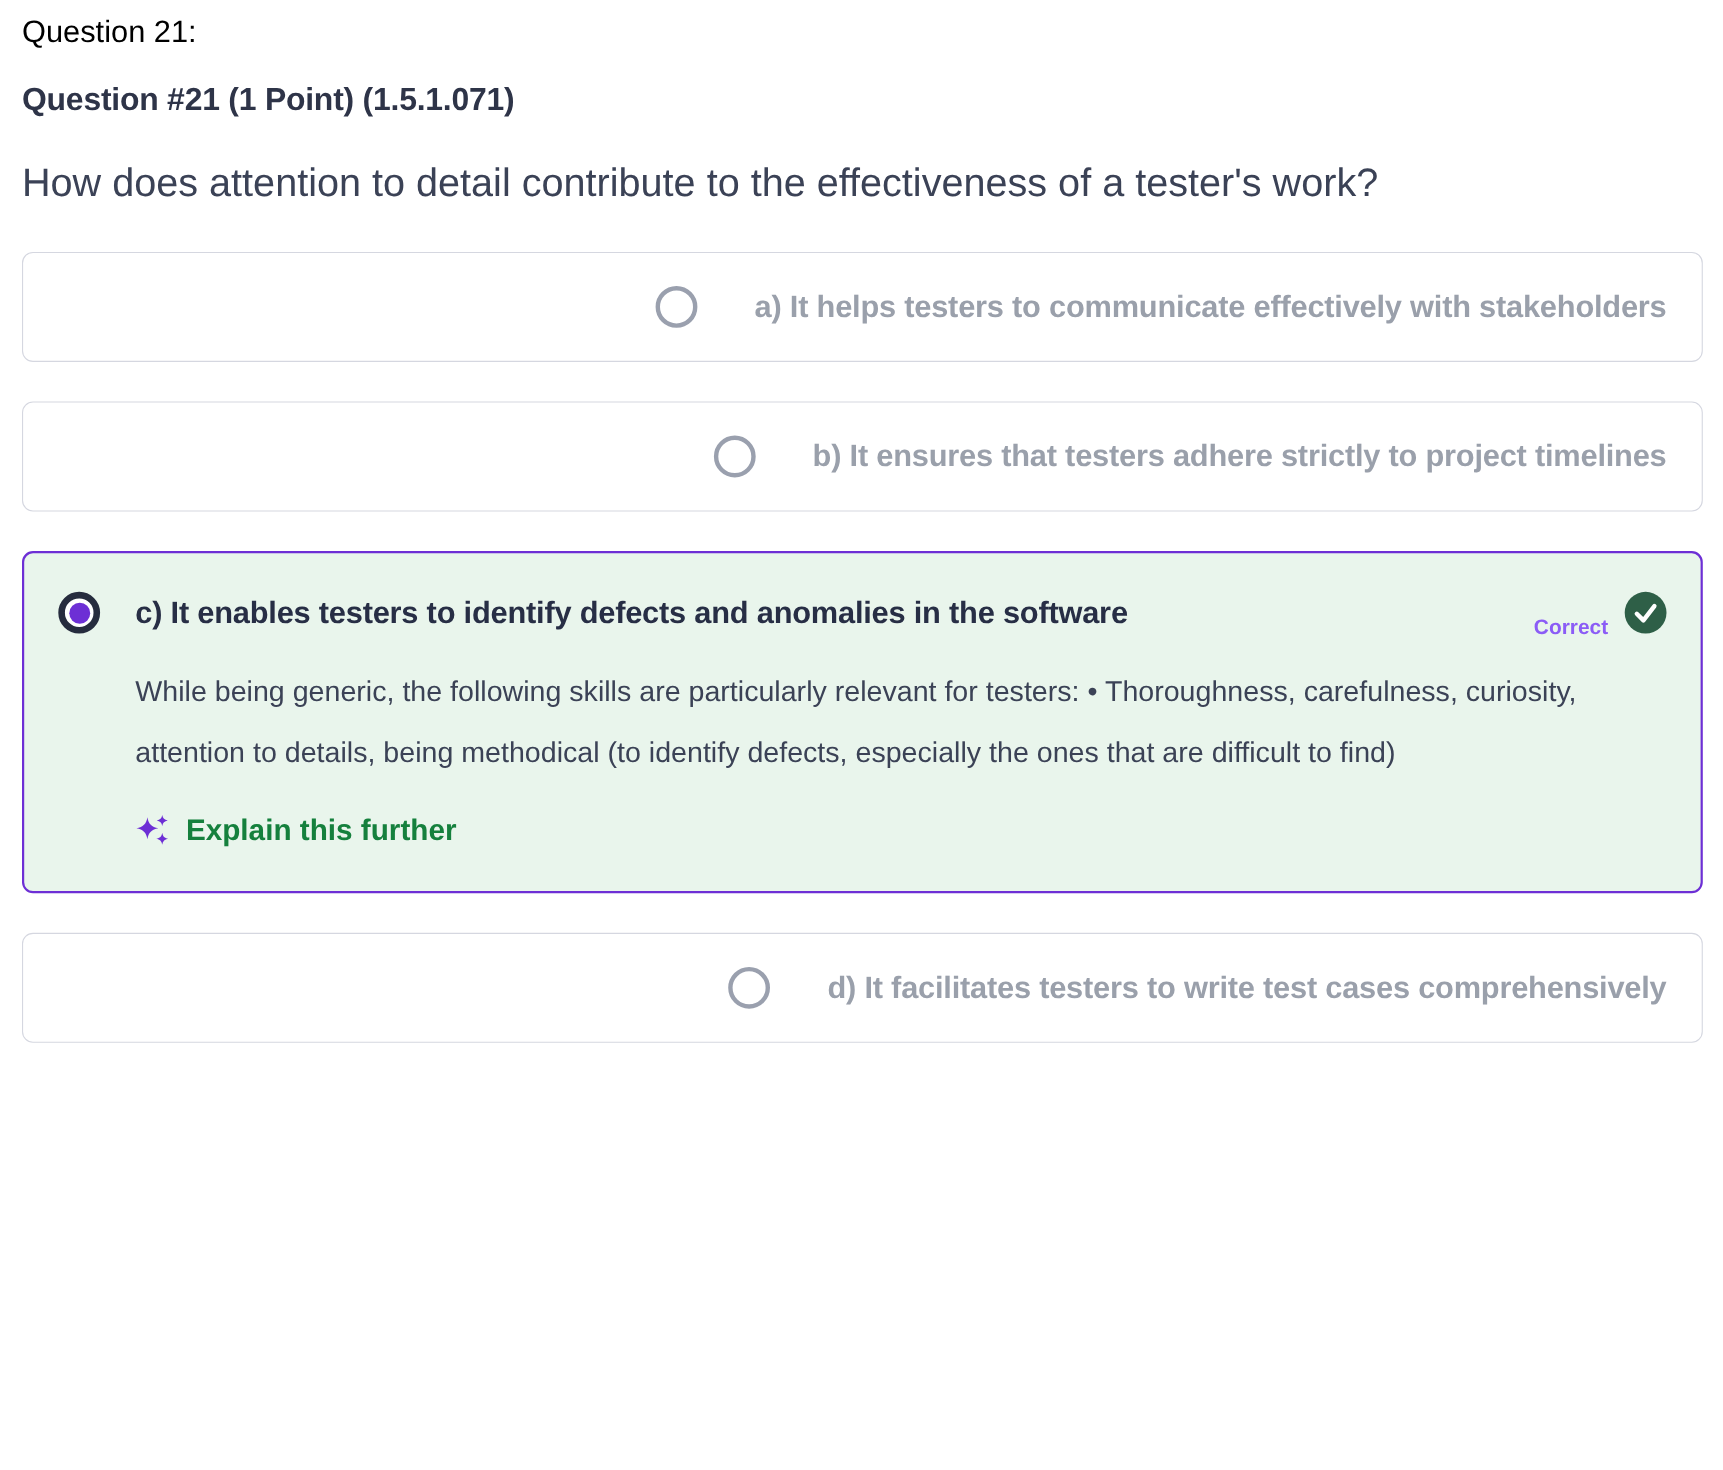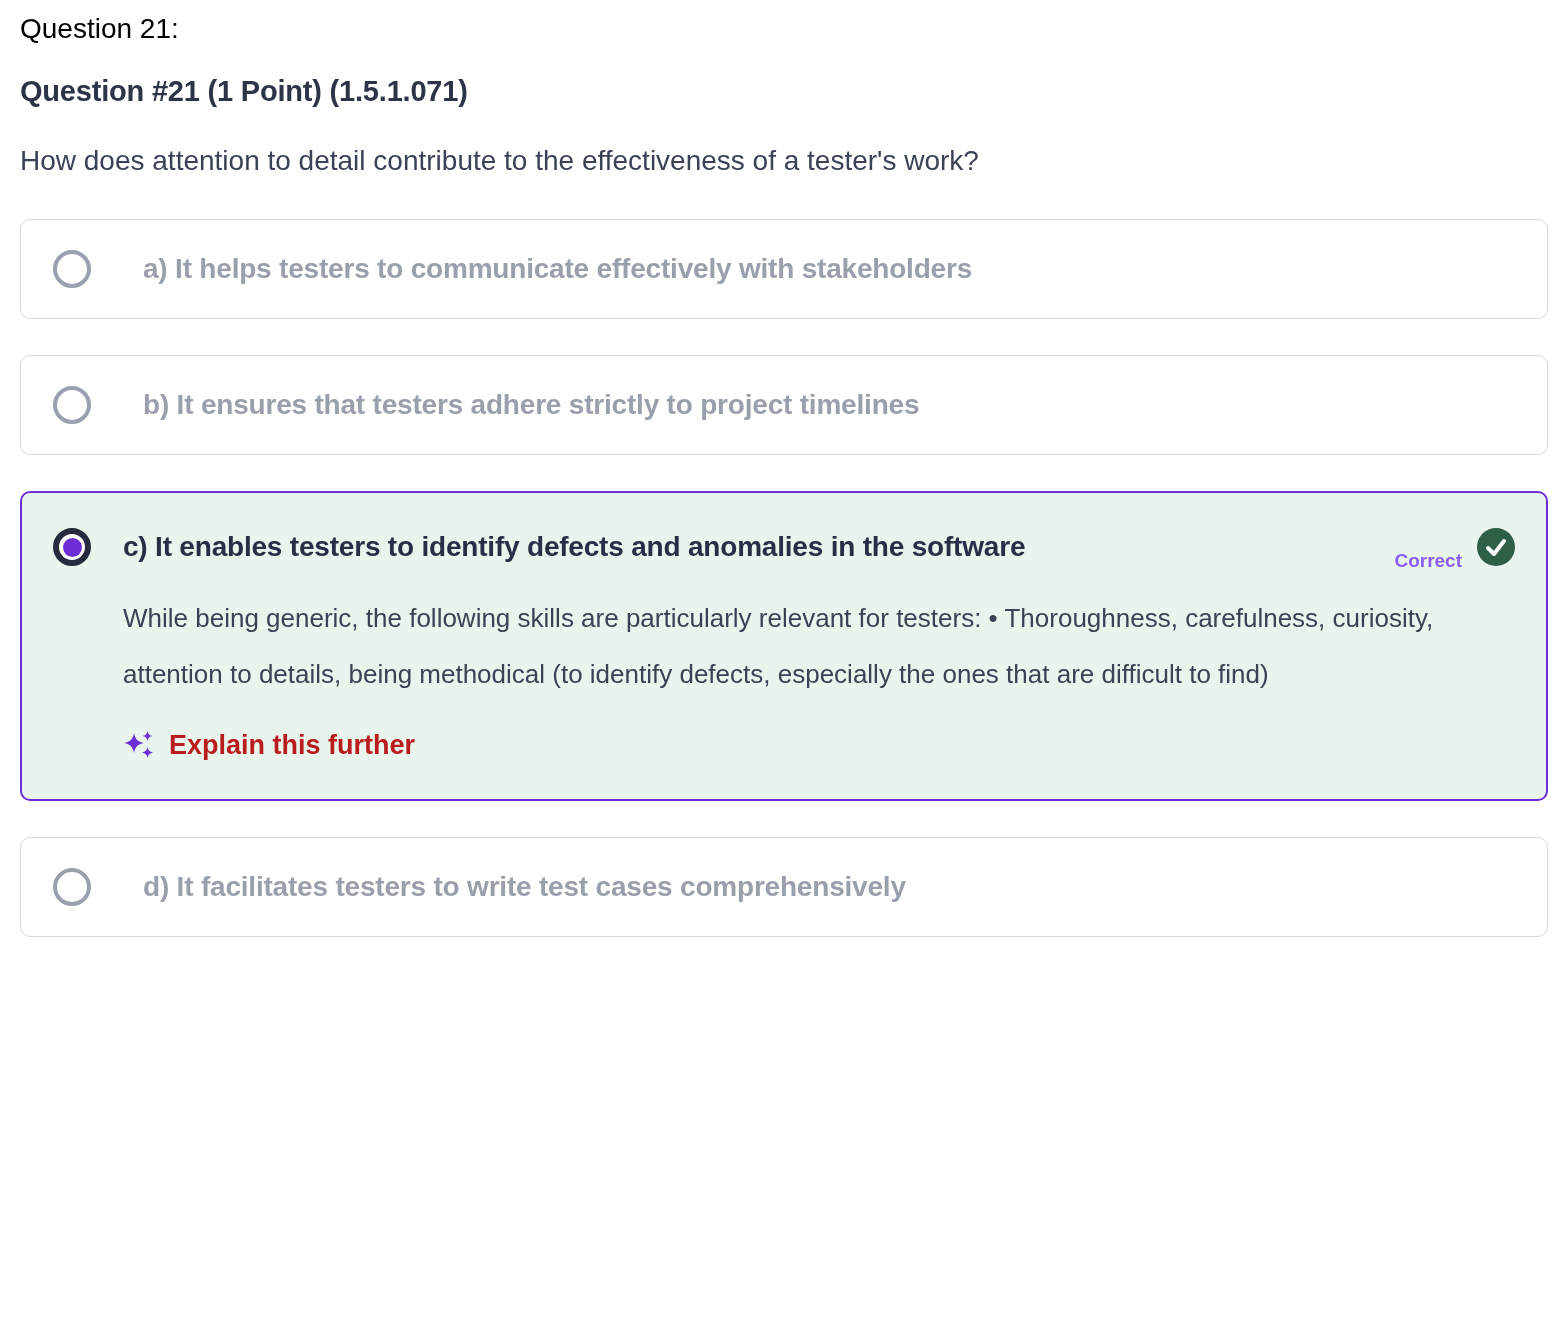--- a/index.html
+++ b/index.html
@@ -19,21 +19,21 @@
     color: #000000;
   }
   .q-title {
     font-size: 29px;
     font-weight: 600;
     color: #2e3448;
     margin-top: 30px;
     letter-spacing: -0.2px;
   }
   .q-text {
-    font-size: 28px;
+    font-size: 36px;
     font-weight: 400;
     color: #3b4256;
     margin-top: 37px;
   }
 
   .options {
     margin-top: 42px;
     width: 1528px;
     display: flex;
     flex-direction: column;
@@ -43,20 +43,21 @@
   .option {
     border: 1px solid #d5d7e0;
     border-radius: 10px;
     background: #ffffff;
     padding: 30px 32px;
     display: flex;
     align-items: center;
     gap: 52px;
     min-height: 100px;
     cursor: pointer;
+    justify-content: flex-end;
   }
 
   .radio {
     width: 38px;
     height: 38px;
     border-radius: 50%;
     border: 4px solid #9aa0ae;
     background: #ffffff;
     flex: none;
   }
@@ -130,21 +131,21 @@
     max-width: 1390px;
   }
 
   .explain-link {
     margin: 27px 0 0 70px;
     display: inline-flex;
     align-items: center;
     gap: 14px;
     font-size: 27px;
     font-weight: 700;
-    color: #b91c1c;
+    color: #15803d;
     cursor: pointer;
     text-decoration: none;
   }
   .sparkles { width: 32px; height: 32px; flex: none; display: block; }
 </style>
 </head>
 <body>
 
 <div class="page">
 

